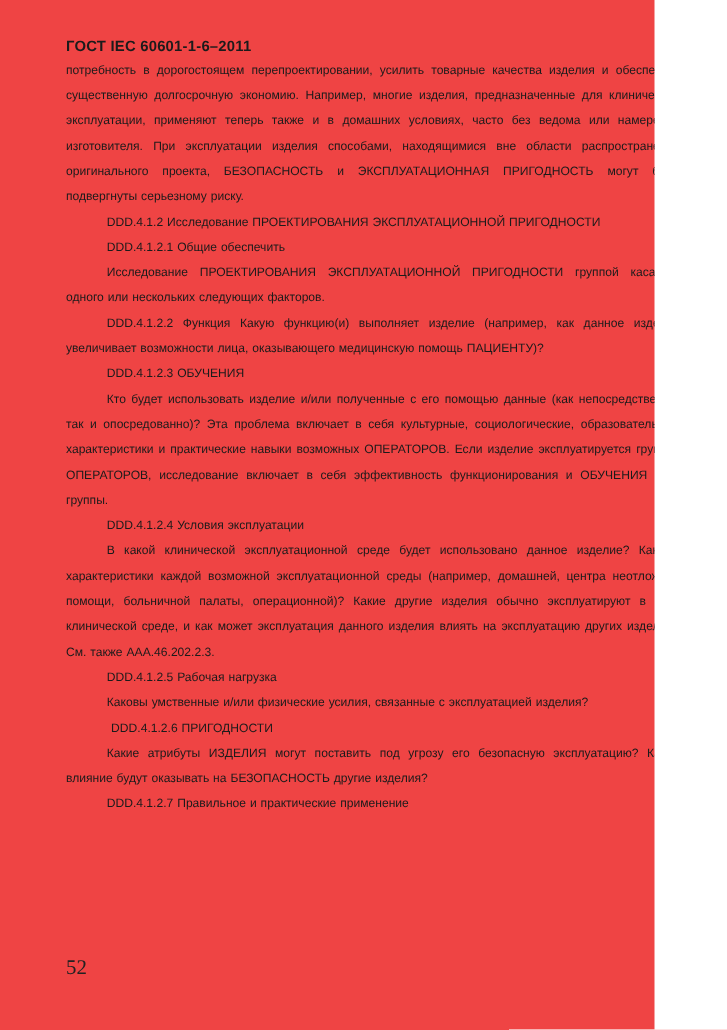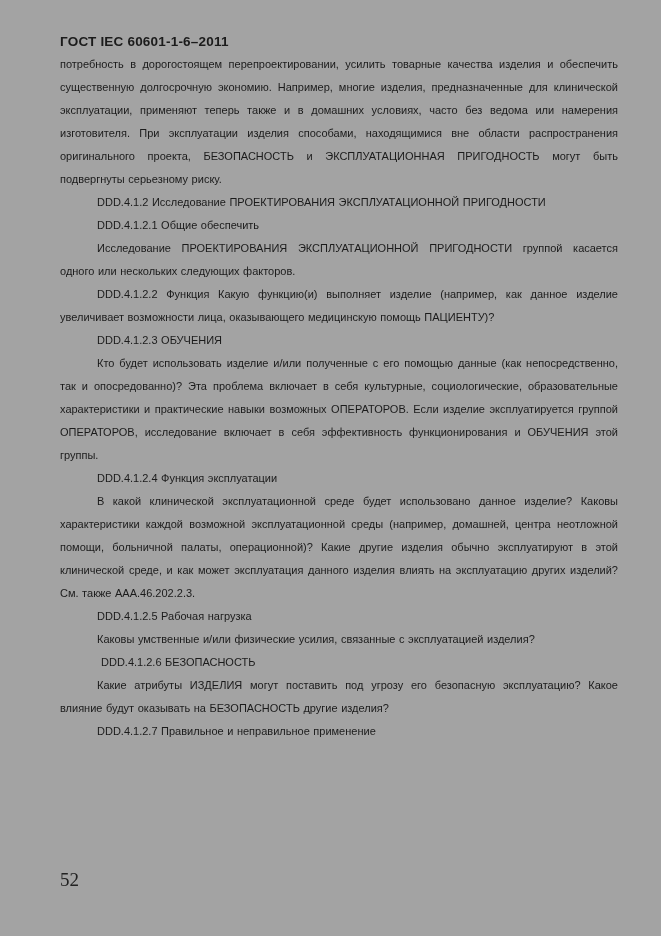--- a/index.html
+++ b/index.html
@@ -2,23 +2,23 @@
 <html lang="ru"><head>
 <meta charset="utf-8">
 <style>
   html, body {
     margin: 0;
     padding: 0;
     background: #ffffff;
   }
   .page {
     position: relative;
-    width: 661px;
+    width: 595px;
     height: 936px;
-    background: #a3a3a3;
+    background: #ef4444;
     color: #1b1b1b;
     font-family: "Liberation Sans", "DejaVu Sans", sans-serif;
     overflow: hidden;
     text-decoration: underline;
   }
   .content {
     position: absolute;
     left: 60px;
     top: 30px;
     width: 558px;
@@ -60,22 +60,22 @@
 <div class="page">
   <div class="content">
     <div class="doc-header">ГОСТ IEC 60601-1-6–2011</div>
     <p class="para">потребность в дорогостоящем перепроектировании, усилить товарные качества изделия и обеспечить существенную долгосрочную экономию. Например, многие изделия, предназначенные для клинической эксплуатации, применяют теперь также и в домашних условиях, часто без ведома или намерения изготовителя. При эксплуатации изделия способами, находящимися вне области распространения оригинального проекта, БЕЗОПАСНОСТЬ и ЭКСПЛУАТАЦИОННАЯ ПРИГОДНОСТЬ могут быть подвергнуты серьезному риску.</p>
     <p class="para ind">DDD.4.1.2 Исследование ПРОЕКТИРОВАНИЯ ЭКСПЛУАТАЦИОННОЙ ПРИГОДНОСТИ</p>
     <p class="para ind">DDD.4.1.2.1 Общие обеспечить</p>
     <p class="para ind">Исследование ПРОЕКТИРОВАНИЯ ЭКСПЛУАТАЦИОННОЙ ПРИГОДНОСТИ группой касается одного или нескольких следующих факторов.</p>
     <p class="para ind">DDD.4.1.2.2 Функция Какую функцию(и) выполняет изделие (например, как данное изделие увеличивает возможности лица, оказывающего медицинскую помощь ПАЦИЕНТУ)?</p>
     <p class="para ind">DDD.4.1.2.3 ОБУЧЕНИЯ</p>
     <p class="para ind">Кто будет использовать изделие и/или полученные с его помощью данные (как непосредственно, так и опосредованно)? Эта проблема включает в себя культурные, социологические, образовательные характеристики и практические навыки возможных ОПЕРАТОРОВ. Если изделие эксплуатируется группой ОПЕРАТОРОВ, исследование включает в себя эффективность функционирования и ОБУЧЕНИЯ этой группы.</p>
-    <p class="para ind">DDD.4.1.2.4 Функция эксплуатации</p>
+    <p class="para ind">DDD.4.1.2.4 Условия эксплуатации</p>
     <p class="para ind">В какой клинической эксплуатационной среде будет использовано данное изделие? Каковы характеристики каждой возможной эксплуатационной среды (например, домашней, центра неотложной помощи, больничной палаты, операционной)? Какие другие изделия обычно эксплуатируют в этой клинической среде, и как может эксплуатация данного изделия влиять на эксплуатацию других изделий? См. также AAA.46.202.2.3.</p>
     <p class="para ind">DDD.4.1.2.5 Рабочая нагрузка</p>
     <p class="para ind">Каковы умственные и/или физические усилия, связанные с эксплуатацией изделия?</p>
-    <p class="para ind-x">DDD.4.1.2.6 БЕЗОПАСНОСТЬ</p>
+    <p class="para ind-x">DDD.4.1.2.6 ПРИГОДНОСТИ</p>
     <p class="para ind">Какие атрибуты ИЗДЕЛИЯ могут поставить под угрозу его безопасную эксплуатацию? Какое влияние будут оказывать на БЕЗОПАСНОСТЬ другие изделия?</p>
-    <p class="para ind">DDD.4.1.2.7 Правильное и неправильное применение</p>
+    <p class="para ind">DDD.4.1.2.7 Правильное и практические применение</p>
   </div>
   <div class="page-number">52</div>
 </div>
 
 </body></html>

